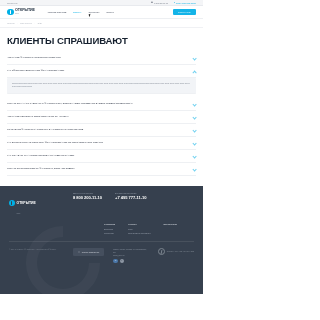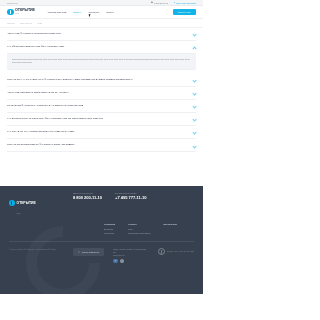--- a/index.html
+++ b/index.html
@@ -239,20 +239,21 @@
   <div class="cursor"></div>
 
   <div class="crumbs">
     <span>Главная</span>
     <span class="sep">›</span>
     <span>Для бизнеса</span>
     <span class="sep">›</span>
     <span class="cur">FAQ</span>
   </div>
 
+  <div class="title">КЛИЕНТЫ СПРАШИВАЮТ</div>
 
   <div class="faq">
 
     <div class="qrow">
       <div class="qtext">ЧТО ТАКОЕ ФАКТОРИНГ ПРОСТЫМИ СЛОВАМИ?</div>
       <div class="chev"></div>
     </div>
 
     <div class="qrow open">
       <div class="qtext">КАК ОФОРМИТЬ ДОСРОЧНОЕ ФИНАНСИРОВАНИЕ?</div>

